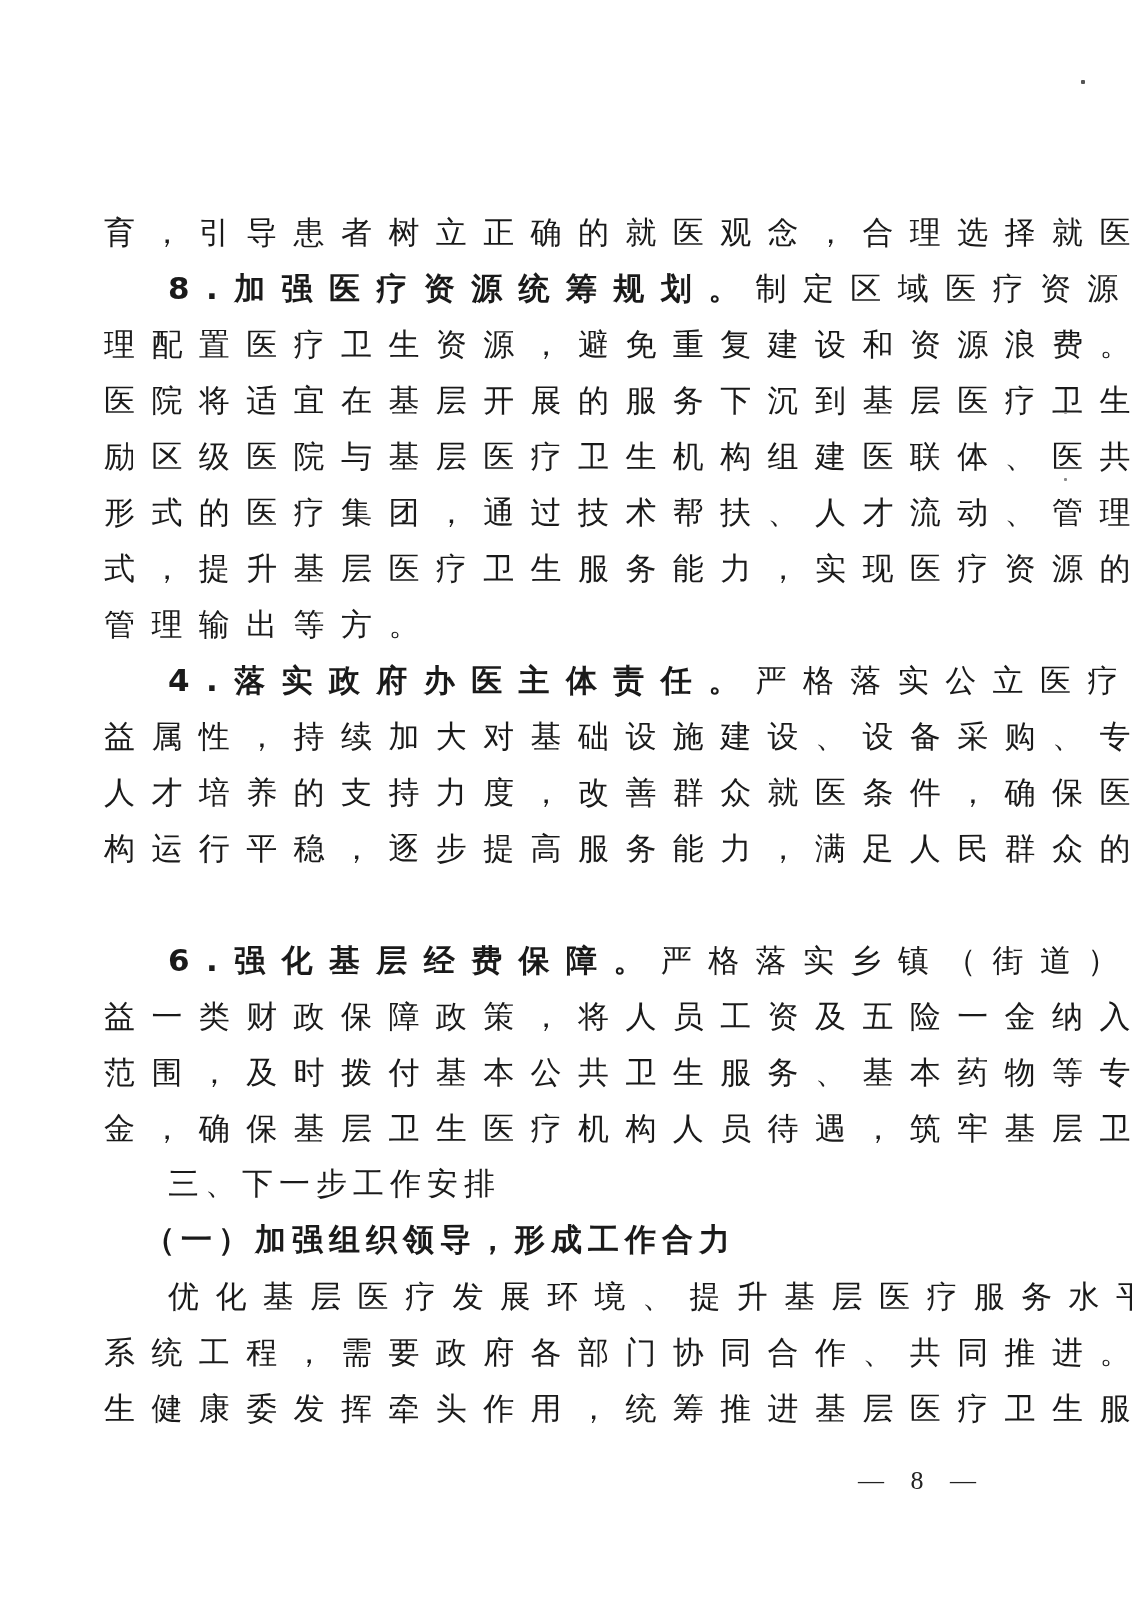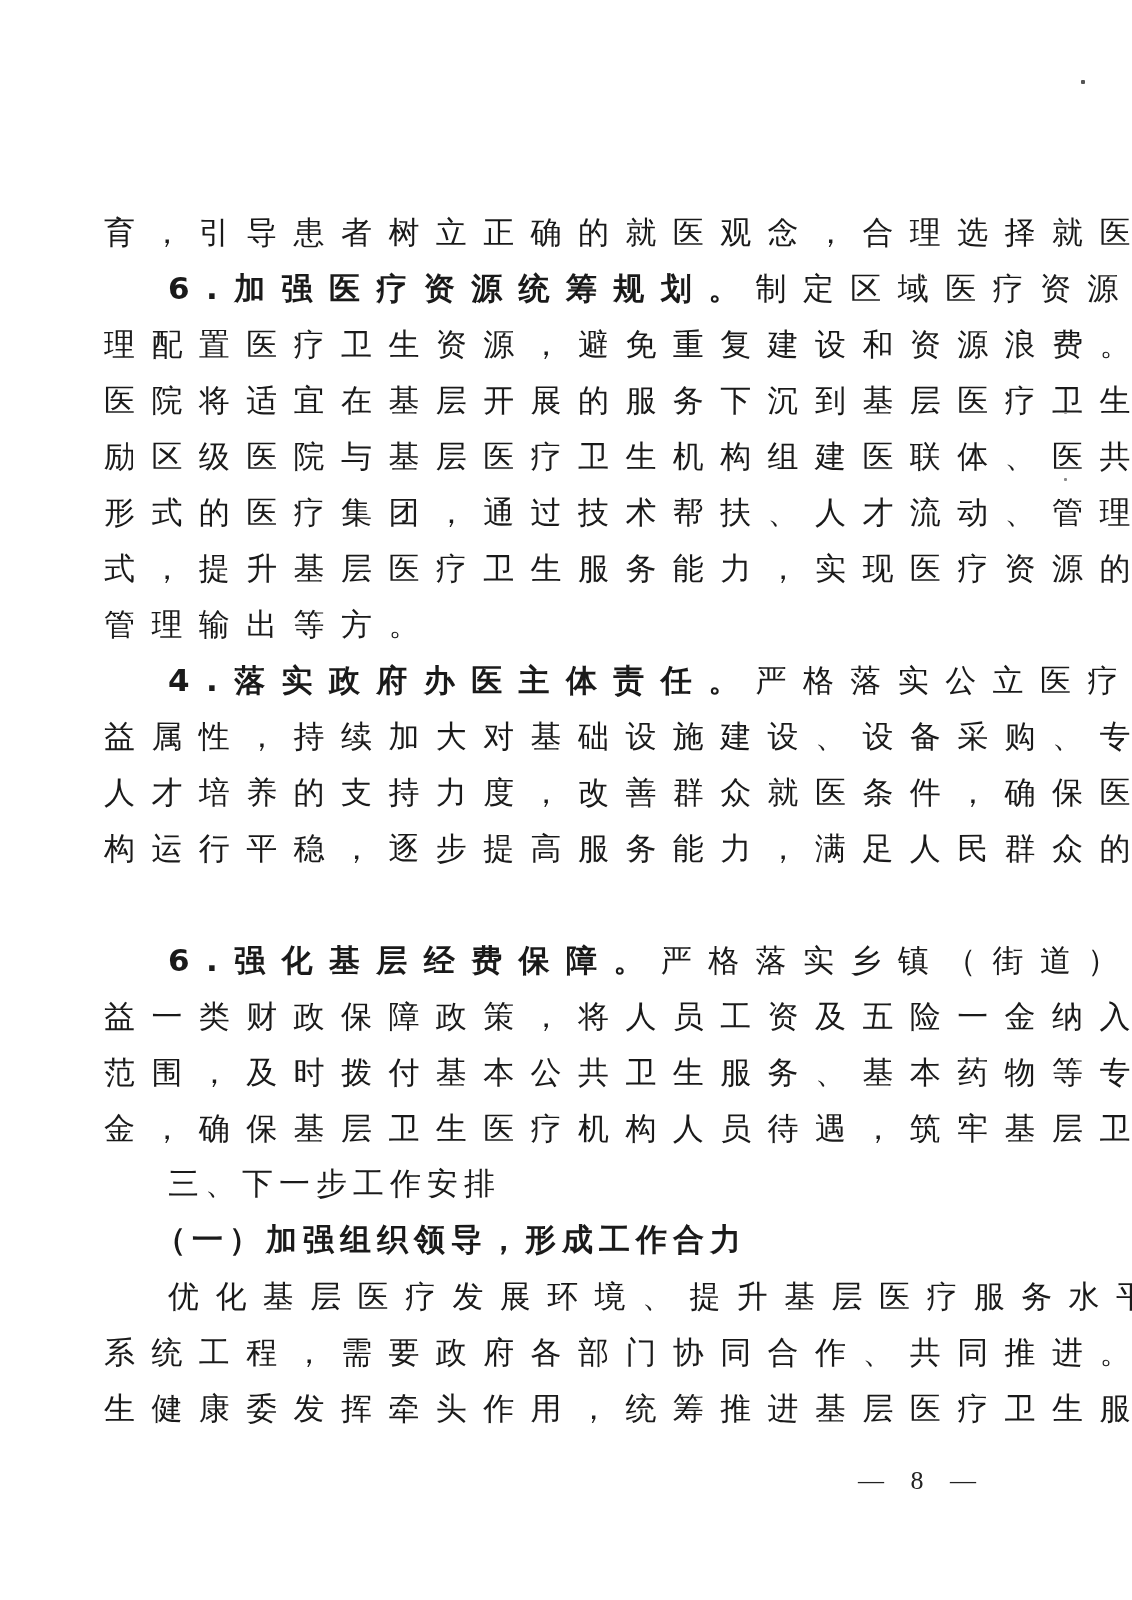--- a/index.html
+++ b/index.html
@@ -23,40 +23,40 @@
   }
   .speck { position: absolute; background: #555; border-radius: 1px; }
 </style>
 </head>
 <body>
 
 <div class="page">
 
   <div class="line last" style="top:212px">育，引导患者树立正确的就医观念，合理选择就医机构。</div>
 
-  <div class="line indent" style="top:268px"><span class="bold">6.加强医疗资源统筹规划。</span><span>制定区域医疗资源规划，合</span></div>
+  <div class="line indent" style="top:268px"><span class="bold">8.加强医疗资源统筹规划。</span><span>制定区域医疗资源规划，合</span></div>
   <div class="line" style="top:324px">理配置医疗卫生资源，避免重复建设和资源浪费。引导区级</div>
   <div class="line" style="top:380px">医院将适宜在基层开展的服务下沉到基层医疗卫生机构。鼓</div>
   <div class="line" style="top:436px">励区级医院与基层医疗卫生机构组建医联体、医共体等多种</div>
   <div class="line" style="top:492px">形式的医疗集团，通过技术帮扶、人才流动、管理输出等方</div>
   <div class="line" style="top:548px">式，提升基层医疗卫生服务能力，实现医疗资源的上下贯通</div>
   <div class="line last" style="top:604px">管理输出等方。</div>
 
   <div class="line indent" style="top:660px"><span class="bold">4.落实政府办医主体责任。</span><span>严格落实公立医疗机构的公</span></div>
   <div class="line" style="top:716px">益属性，持续加大对基础设施建设、设备采购、专科建设和</div>
   <div class="line" style="top:772px">人才培养的支持力度，改善群众就医条件，确保医疗卫生机</div>
   <div class="line" style="top:828px">构运行平稳，逐步提高服务能力，满足人民群众的卫生健康</div>
 
   <div class="line indent" style="top:940px"><span class="bold">6.强化基层经费保障。</span><span>严格落实乡镇（街道）卫生院公</span></div>
   <div class="line" style="top:996px">益一类财政保障政策，将人员工资及五险一金纳入财政保障</div>
   <div class="line" style="top:1052px">范围，及时拨付基本公共卫生服务、基本药物等专项补助资</div>
   <div class="line" style="top:1108px">金，确保基层卫生医疗机构人员待遇，筑牢基层卫生网底。</div>
 
   <div class="line indent heading-sans" style="top:1164px">三、下一步工作安排</div>
-  <div class="line indent heading-sans bold" style="top:1220px; left:155px">（一）加强组织领导，形成工作合力</div>
+  <div class="line indent heading-sans bold" style="top:1220px; left:144px">（一）加强组织领导，形成工作合力</div>
 
   <div class="line indent" style="top:1276px">优化基层医疗发展环境、提升基层医疗服务水平是一项</div>
   <div class="line" style="top:1332px">系统工程，需要政府各部门协同合作、共同推进。陕州区卫</div>
   <div class="line" style="top:1388px">生健康委发挥牵头作用，统筹推进基层医疗卫生服务体系建</div>
 
   <div class="page-number">— 8 —</div>
 
   <div class="speck" style="left:1081px;top:80px;width:4px;height:4px"></div>
   <div class="speck" style="left:1064px;top:412px;width:3px;height:2px;background:#999"></div>
   <div class="speck" style="left:1064px;top:478px;width:3px;height:3px;background:#888"></div>

